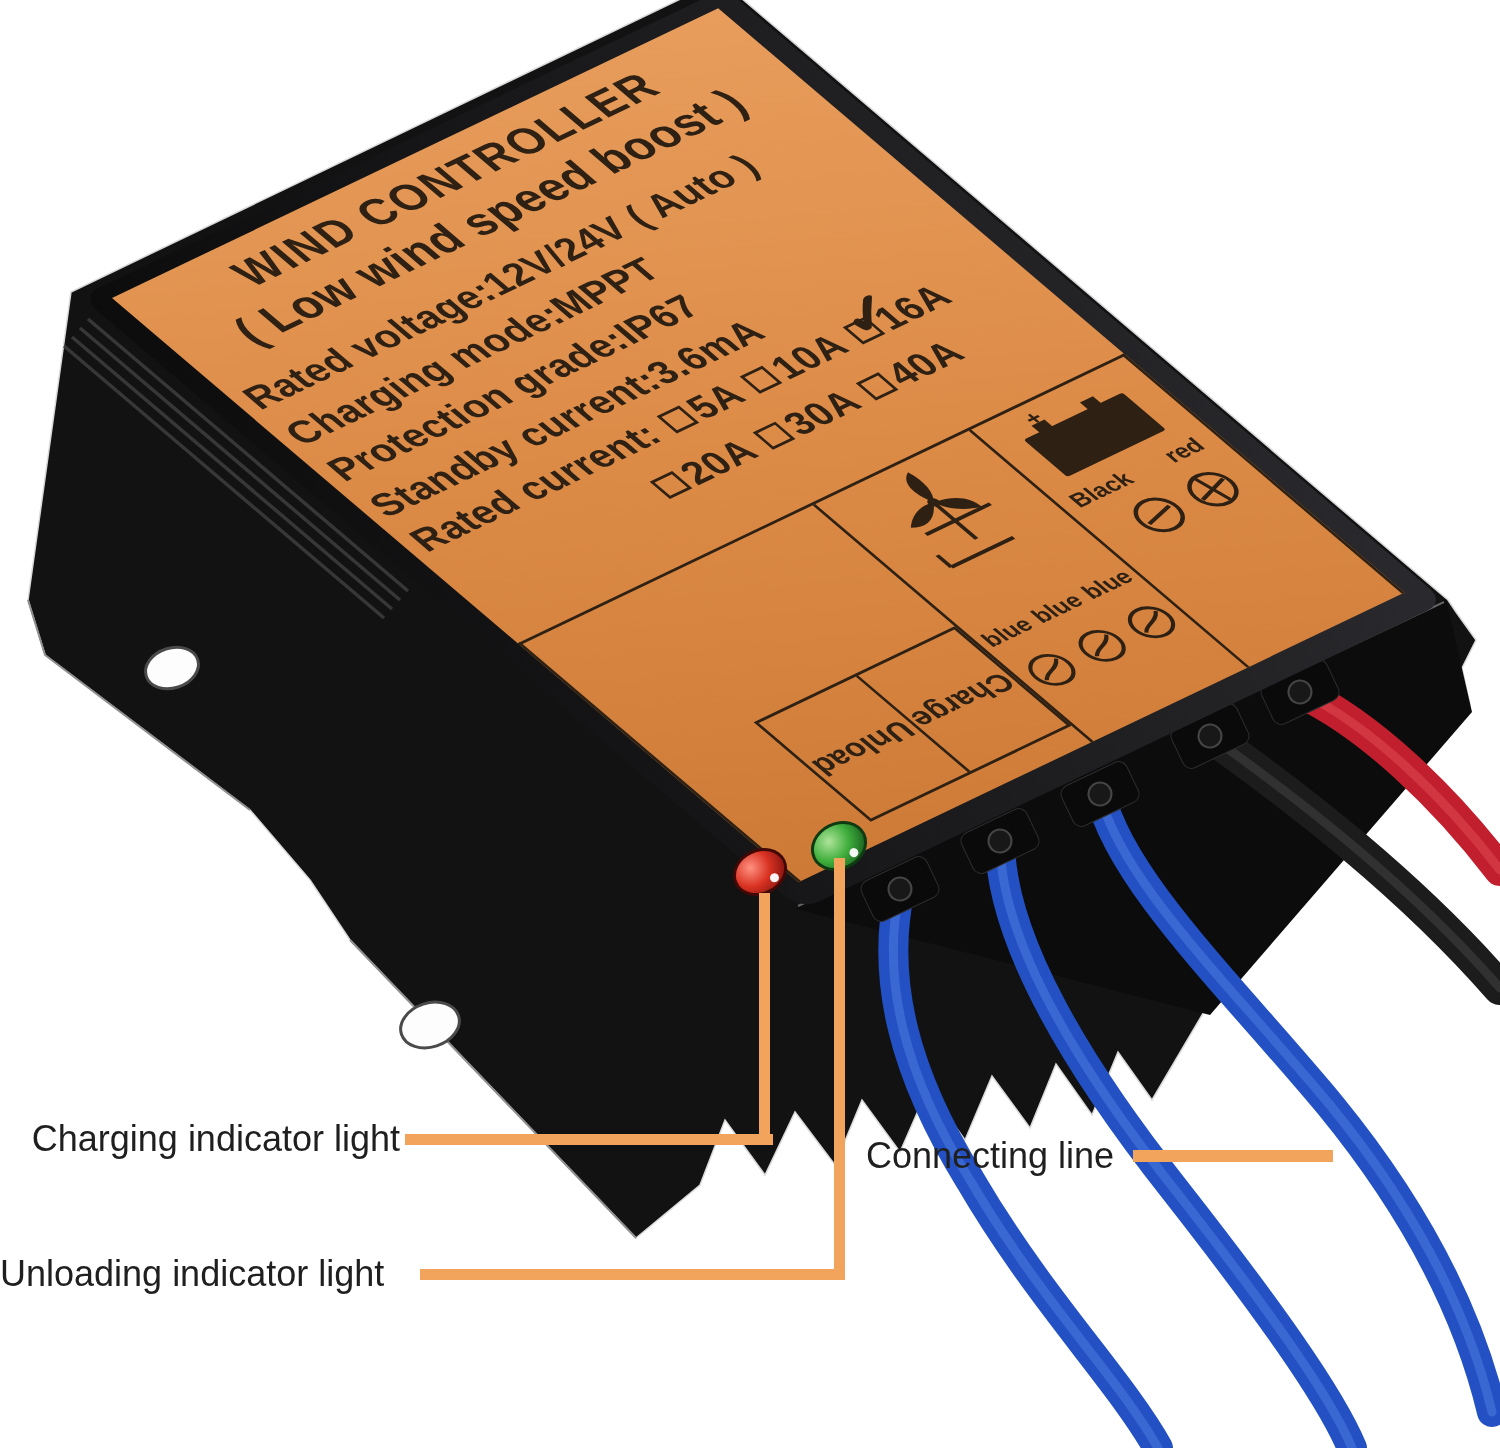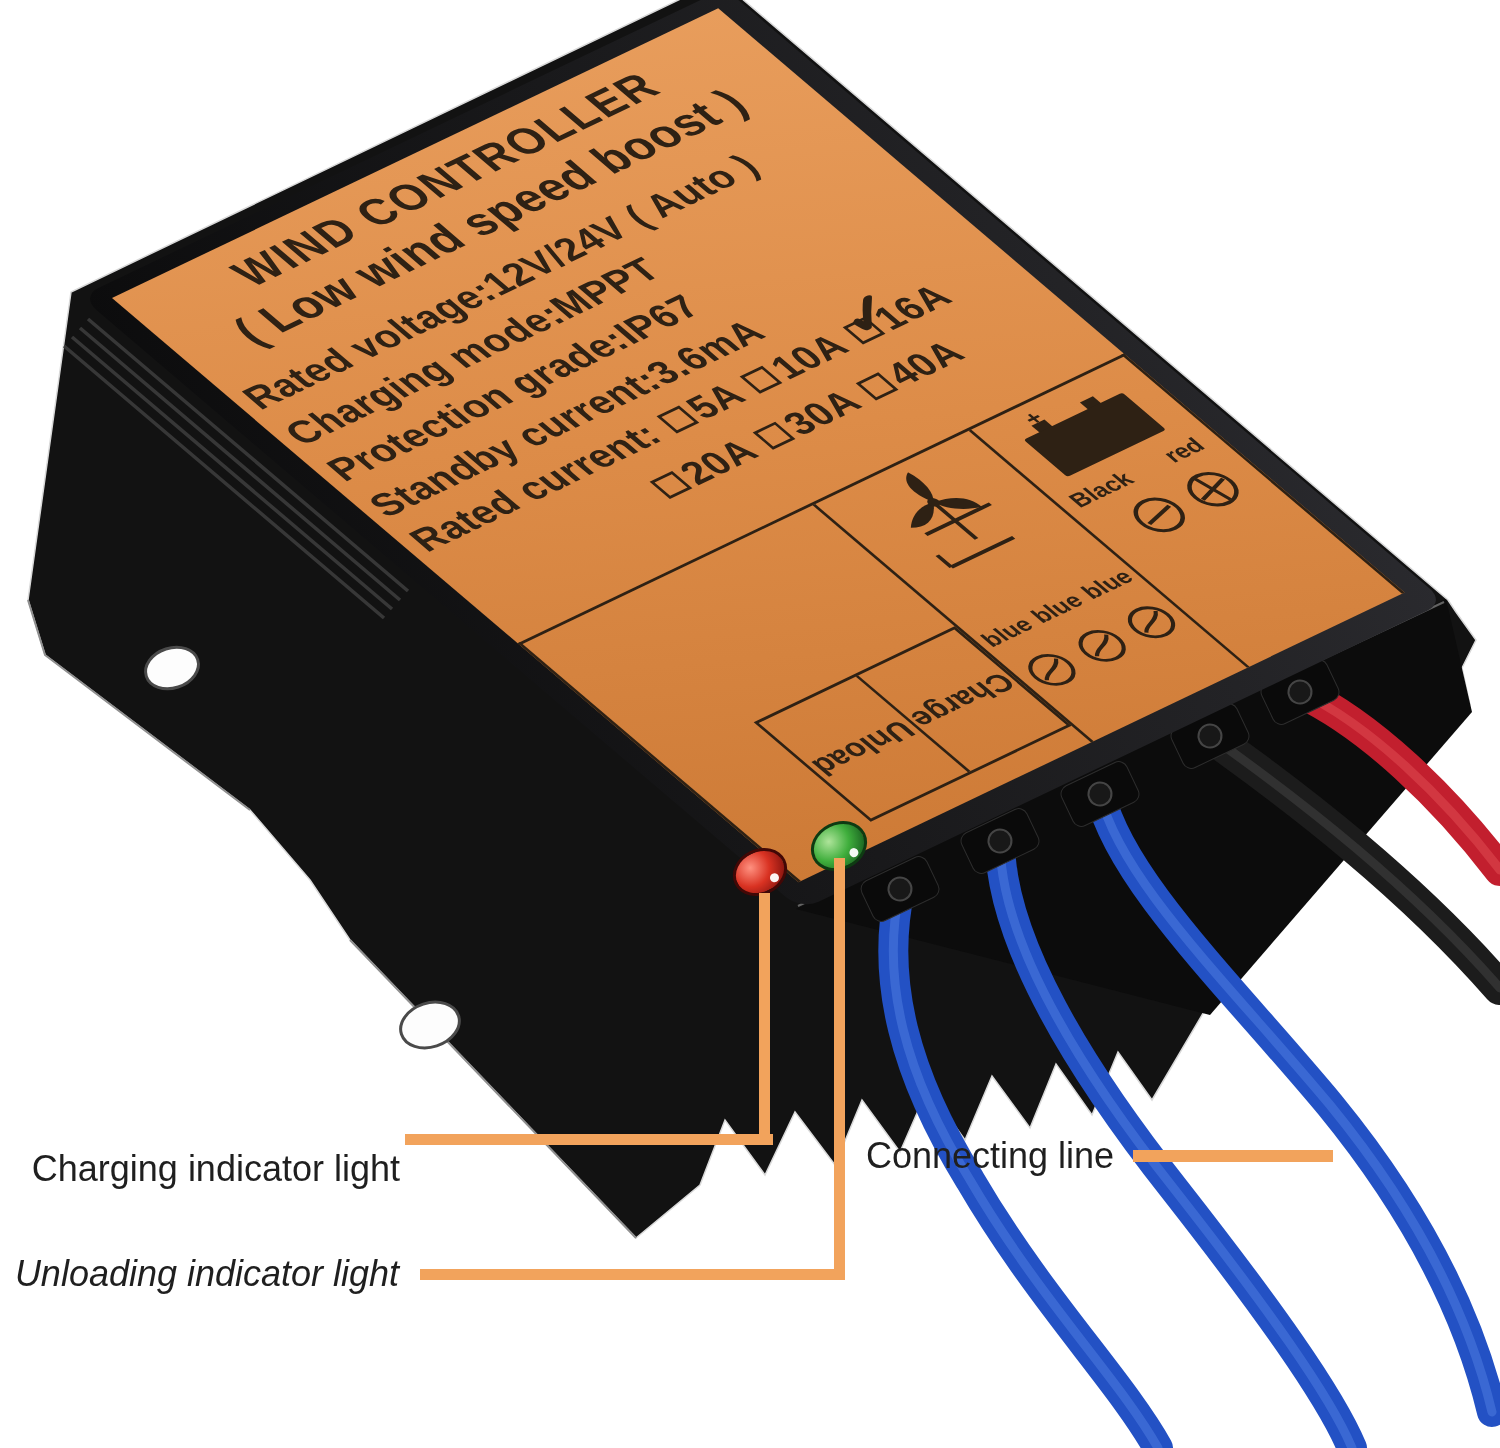--- a/index.html
+++ b/index.html
@@ -84,22 +84,22 @@
   
   .ann-bar { position:absolute; background:var(--annotation-orange); z-index:5; }
   .bar-charging-h   { left:405px;  top:1134px; width:368px; height:11px; }
   .bar-charging-v   { left:759px;  top:893px;  width:11px;  height:252px; }
   .bar-unloading-v  { left:834px;  top:858px;  width:11px;  height:422px; }
   .bar-unloading-h  { left:420px;  top:1269px; width:425px; height:11px; }
   .bar-connecting-h { left:1133px; top:1150px; width:200px; height:12px; }
 
   .ann-text { position:absolute; z-index:6; color:var(--annotation-text);
               font-size:36px; line-height:44px; white-space:nowrap; }
-  .txt-charging   { left:0px;   top:1117px; width:400px;  text-align:right;margin-top:30px; }
-  .txt-unloading  { left:0px;   top:1252px; width:414px;  text-align:center;font-style:italic; }
+  .txt-charging   { left:0px;   top:1117px; width:400px;  text-align:right; }
+  .txt-unloading  { left:0px;   top:1252px; width:414px;  text-align:left; }
   .txt-connecting { left:860px; top:1134px; width:260px;  text-align:center; }
 
   
   .wire-blue-main  { stroke:var(--wire-blue);  stroke-width:30; fill:none; stroke-linecap:round; }
   .wire-blue-hi    { stroke:var(--wire-blue-hi); stroke-width:9; fill:none; stroke-linecap:round; opacity:.55; }
   .wire-black-main { stroke:var(--wire-black); stroke-width:34; fill:none; stroke-linecap:round; }
   .wire-black-hi   { stroke:var(--wire-black-hi); stroke-width:9; fill:none; stroke-linecap:round; opacity:.6; }
   .wire-red-main   { stroke:var(--wire-red); stroke-width:32; fill:none; stroke-linecap:round; }
   .wire-red-hi     { stroke:var(--wire-red-hi); stroke-width:9; fill:none; stroke-linecap:round; opacity:.55; }
 </style>

